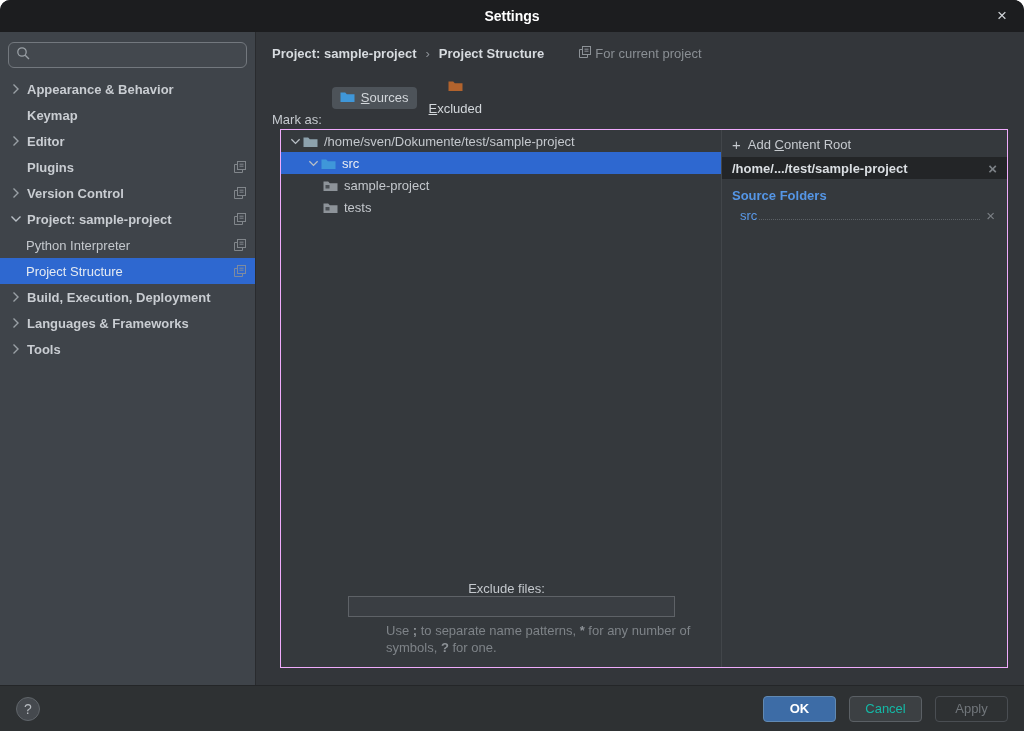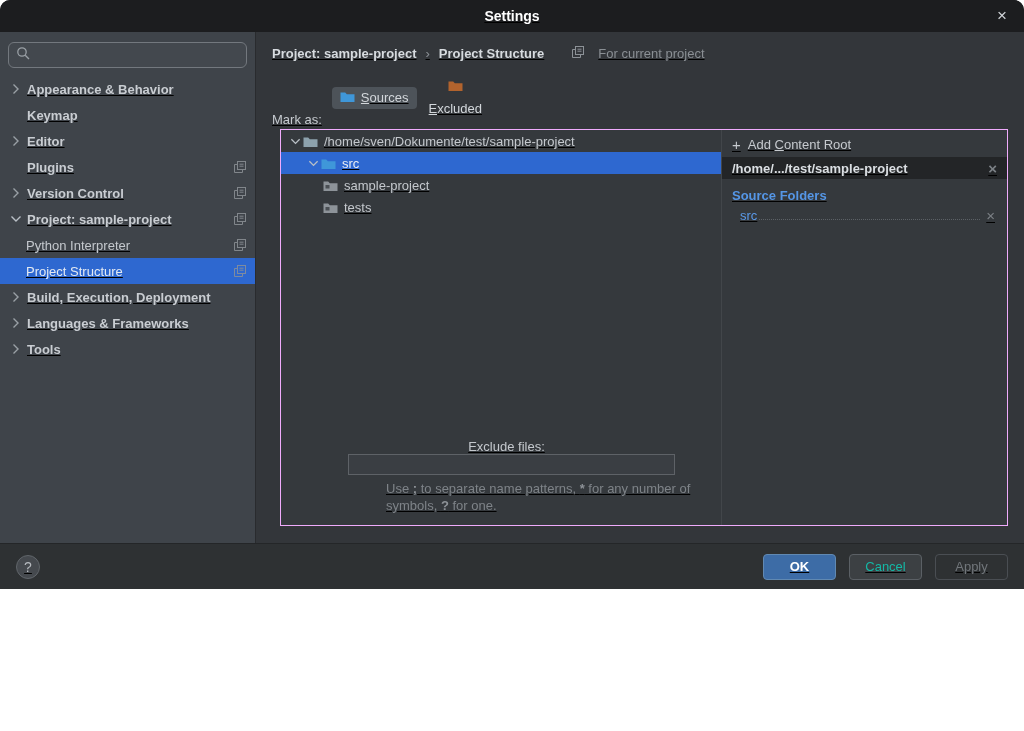--- a/index.html
+++ b/index.html
@@ -1,17 +1,17 @@
 <!DOCTYPE html>
 <html><head>
 <meta charset="utf-8">
 <style>
   * { box-sizing: border-box; margin: 0; padding: 0; }
   html,body { width:1024px; height:731px; background:#ffffff; font-family:"Liberation Sans",sans-serif; }
-  .window { width:1024px; height:589px; display:flex; flex-direction:column; border-radius:10px 10px 0 0; overflow:hidden; background:#33363a;text-decoration:underline; }
+  .window { width:1024px; height:731px; display:flex; flex-direction:column; border-radius:10px 10px 0 0; overflow:hidden; background:#33363a; }
 
   
   .titlebar { height:32px; flex:0 0 32px; background:#1c1d1f; position:relative; display:flex; align-items:center; justify-content:center; }
   .titlebar .title { color:#ffffff; font-size:14px; font-weight:bold; }
   .titlebar .close { position:absolute; right:8px; top:0; width:28px; height:32px; display:flex; align-items:center; justify-content:center; color:#cfd3d7; font-size:17px; cursor:default; }
 
   .body { flex:1; display:flex; min-height:0; }
 
   
   .sidebar { width:256px; flex:0 0 256px; background:#3f444a; border-right:1px solid #292b2e; display:flex; flex-direction:column; }
@@ -23,21 +23,21 @@
   .nav-item.sub { padding-left:26px; font-weight:normal; color:#c4c8cd; }
   .nav-item.selected { background:#2e68d0; color:#e4eaf2; }
   .nav-item .nav-label { white-space:nowrap; }
   .badge { margin-left:auto; margin-right:9px; display:flex; align-items:center; opacity:.85; }
 
   
   .content { flex:1; display:flex; flex-direction:column; background:#33363a; min-width:0; }
   .crumb-row { flex:0 0 33px; display:flex; align-items:center; padding:9px 16px 0 16px; gap:9px; }
   .crumb { color:#d7dbdf; font-size:13px; font-weight:bold; }
   .crumb-sep { color:#8a8f94; font-size:13px; }
-  .scope { margin-left:19px; display:flex; align-items:center; gap:14px; color:#8a8f94; font-size:13px; }
+  .scope { margin-left:26px; display:flex; align-items:center; gap:4px; color:#8a8f94; font-size:13px; }
   .markas-row { flex:0 0 32px; display:flex; align-items:center; padding:0 16px; margin-top:3px; gap:10px; }
   .markas-label { color:#c6cacf; font-size:13px;margin-top:44px; }
   .mark-btn { display:flex; align-items:center; gap:6px; font-size:13px; color:#d3d7db; padding:3px 8px; border-radius:4px; cursor:default; }
   .mark-btn.selected { background:#4d5359; }
   .mn { text-decoration:underline; }
 
   
   .panels { flex:1; margin:2px 16px 17px 24px; border:1px solid #f0abfc; display:flex; min-height:0; }
   .tree-panel { width:440px; flex:0 0 440px; background:#35393d; display:flex; flex-direction:column; }
   .tree-row { height:22px; flex:0 0 22px; display:flex; align-items:center; font-size:13px; color:#c4c8cd; cursor:default; }

